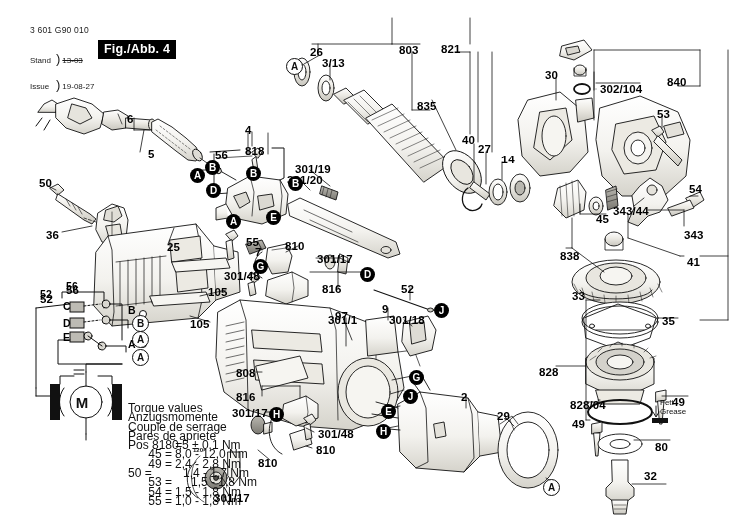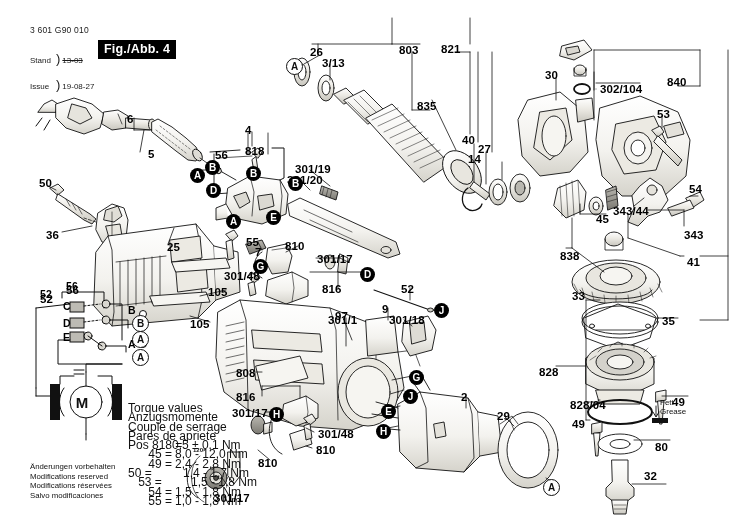--- a/index.html
+++ b/index.html
@@ -593,39 +593,33 @@
     </div>
     <div class="tq-row">
       <span class="tq-pos" style="text-align:right; padding-right:3px;">49 =</span>
       <span class="tq-val">2,4 - 2,8 Nm</span>
     </div>
     <div class="tq-row">
       <span class="tq-pos" style="padding-right:11px;">50 =</span>
       <span class="tq-val">1,4 - 1,7 Nm</span>
     </div>
     <div class="tq-row">
-      <span class="tq-pos" style="text-align:center; padding-right:19px;">53 =</span>
+      <span class="tq-pos" style="text-align:right; padding-right:19px;">53 =</span>
       <span class="tq-val">1,5 - 1,8 Nm</span>
     </div>
     <div class="tq-row">
       <span class="tq-pos" style="text-align:right; padding-right:3px;">54 =</span>
       <span class="tq-val">1,5 - 1,8 Nm</span>
     </div>
     <div class="tq-row">
       <span class="tq-pos" style="text-align:right; padding-right:3px;">55 =</span>
       <span class="tq-val">1,0 - 1,8 Nm</span>
     </div>
   </div>
 
-  <div id="disclaimer" class="abs">
-    <div>Änderungen vorbehalten</div>
-    <div>Modifications reserved</div>
-    <div>Modifications réservées</div>
-    <div>Salvo modificaciones</div>
-  </div>
 
   <div id="grease-note" class="abs">
     <div>Fett</div>
     <div>Grease</div>
   </div>
 
   <div id="labels-layer" class="abs" style="left:0; top:0; width:750px; height:530px;">
       <div class="abs lbl" style="left: 148px; top: 148px;">5</div>
       <div class="abs lbl" style="left: 127px; top: 113px;">6</div>
       <div class="abs lbl" style="left: 39px; top: 177px;">50</div>
@@ -658,21 +652,21 @@
       <div class="abs lbl" style="left: 214px; top: 492px;">301/17</div>
       <div class="abs lbl" style="left: 461px; top: 391px;">2</div>
       <div class="abs lbl" style="left: 497px; top: 410px;">29</div>
       <div class="abs lbl" style="left: 310px; top: 46px;">26</div>
       <div class="abs lbl" style="left: 322px; top: 57px;">3/13</div>
       <div class="abs lbl" style="left: 399px; top: 44px;">803</div>
       <div class="abs lbl" style="left: 417px; top: 100px;">835</div>
       <div class="abs lbl" style="left: 441px; top: 43px;">821</div>
       <div class="abs lbl" style="left: 462px; top: 134px;">40</div>
       <div class="abs lbl" style="left: 478px; top: 143px;">27</div>
-      <div class="abs lbl" style="left: 468px; top: 153px;">14</div>
+      <div class="abs lbl" style="left: 501px; top: 153px; font-family: Liberation Mono, monospace;">14</div>
       <div class="abs lbl" style="left: 545px; top: 69px;">30</div>
       <div class="abs lbl" style="left: 600px; top: 83px;">302/104</div>
       <div class="abs lbl" style="left: 667px; top: 76px;">840</div>
       <div class="abs lbl" style="left: 657px; top: 108px;">53</div>
       <div class="abs lbl" style="left: 689px; top: 183px;">54</div>
       <div class="abs lbl" style="left: 613px; top: 205px;">343/44</div>
       <div class="abs lbl" style="left: 684px; top: 229px;">343</div>
       <div class="abs lbl" style="left: 596px; top: 213px;">45</div>
       <div class="abs lbl" style="left: 560px; top: 250px;">838</div>
       <div class="abs lbl" style="left: 687px; top: 256px;">41</div>

